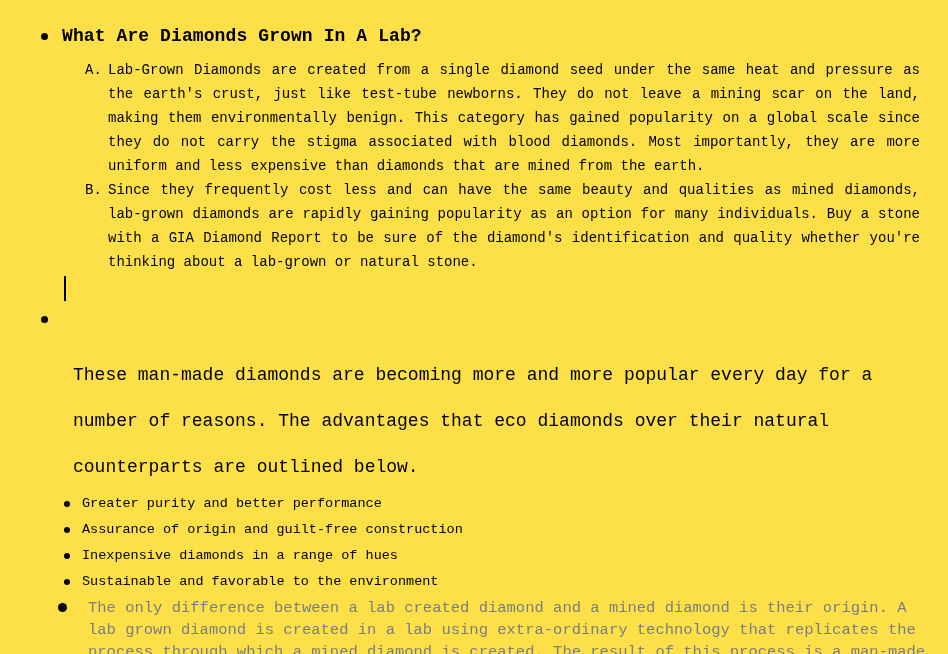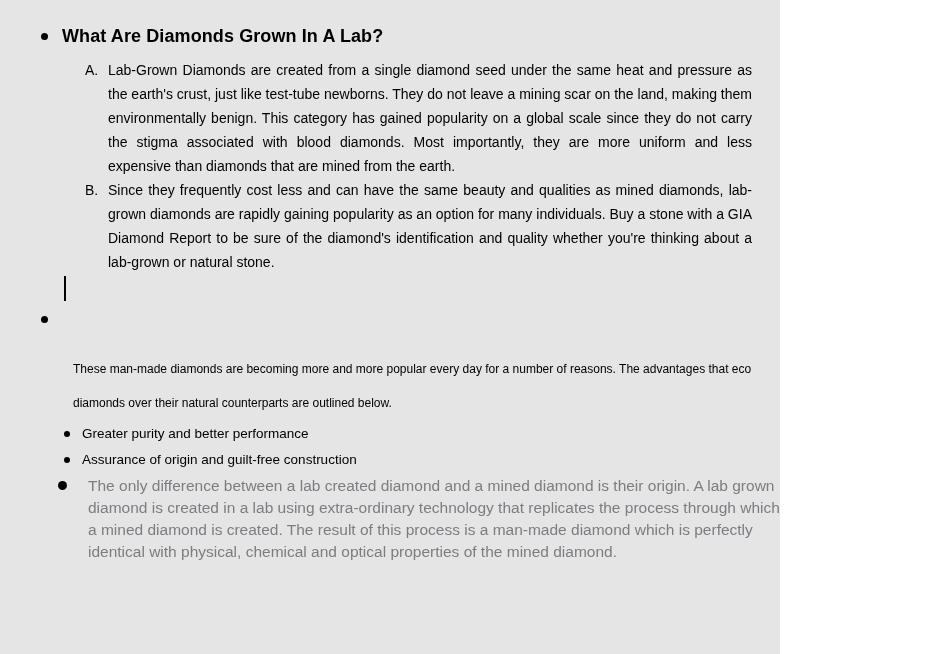--- a/index.html
+++ b/index.html
@@ -6,23 +6,24 @@
   html, body { background: #ffffff; }
   body {
     width: 948px;
     height: 654px;
     font-family: "Liberation Sans", sans-serif;
     color: #000000;
     overflow: hidden;
   }
   .page {
     position: relative;
-    width: 780px;
+    width: 948px;
     height: 654px;
-    background: #e5e5e5;
+    background: #fde047;
+    font-family: Liberation Mono, monospace;
   }
 
   
   .heading-row {
     display: flex;
     align-items: flex-start;
   }
   .heading-row.first { padding-top: 25px; }
   .h-bullet {
     flex: 0 0 auto;
@@ -69,22 +70,22 @@
     background: #000000;
   }
 
   
   .heading-row.second { margin-top: 7px; }
 
   
   .intro-para {
     margin: 29px 28px 0 73px;
     max-width: 822px;
-    font-size: 12px;
-    line-height: 34px;
+    font-size: 18px;
+    line-height: 46px;
   }
 
   
   .sub-list {
     margin: 1px 0 0 64px;
     list-style: none;
   }
   .sub-item {
     position: relative;
     padding-left: 18px;
@@ -156,20 +157,28 @@
 
   <ul class="sub-list">
     <li class="sub-item">
       <span class="s-bullet"></span>
       <span>Greater purity and better performance</span>
     </li>
     <li class="sub-item">
       <span class="s-bullet"></span>
       <span>Assurance of origin and guilt-free construction</span>
     </li>
+    <li class="sub-item">
+      <span class="s-bullet"></span>
+      <span>Inexpensive diamonds in a range of hues</span>
+    </li>
+    <li class="sub-item">
+      <span class="s-bullet"></span>
+      <span>Sustainable and favorable to the environment</span>
+    </li>
   </ul>
 
   <div class="note-row">
     <span class="n-bullet"></span>
     <p class="note-text">The only difference between a lab created diamond and a mined diamond is their origin. A lab grown diamond is created in a lab using extra-ordinary technology that replicates the process through which a mined diamond is created. The result of this process is a man-made diamond which is perfectly identical with physical, chemical and optical properties of the mined diamond.</p>
   </div>
 
 </div>
 
 </body></html>

